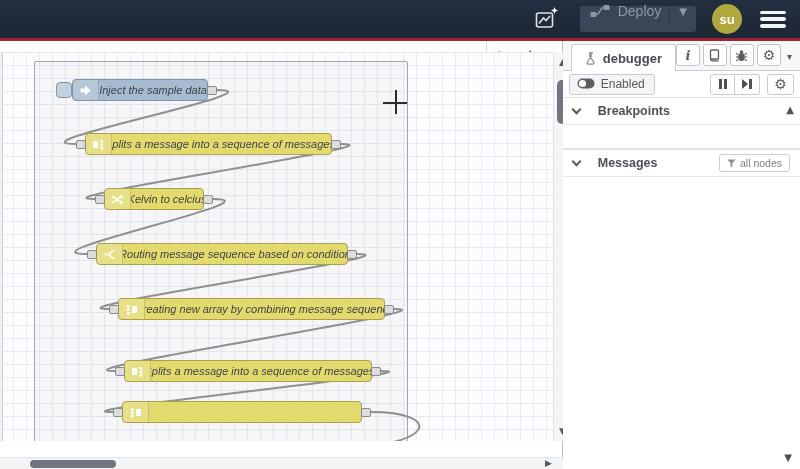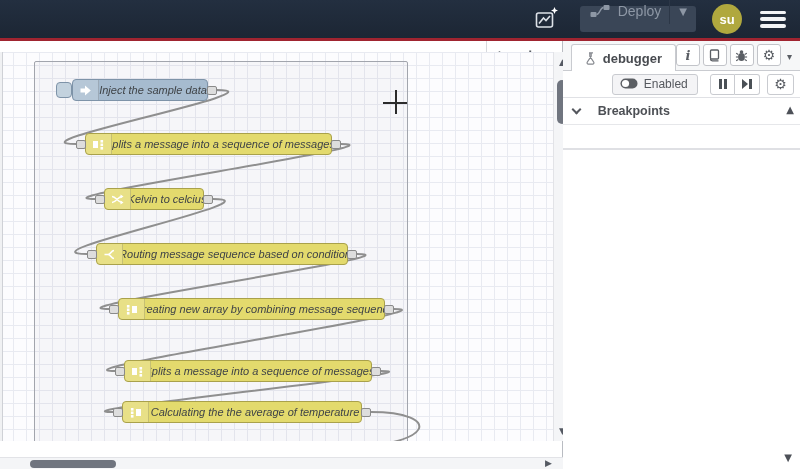--- a/index.html
+++ b/index.html
@@ -76,21 +76,21 @@
   .side-tab { display:flex; align-items:center; gap:6px; background:#fff; border:1px solid #c9cbd0;
     border-bottom:none; border-radius:3px 3px 0 0; height:27px; padding:0 13px; margin-bottom:-1px;
     font-size:13px; color:#484b50; font-weight:bold; z-index:2; }
   .tabbtns { margin-left:auto; display:flex; gap:3px; margin-bottom:4px; align-items:center; }
   .sq-btn { width:24px; height:22px; border:1px solid #c2c4c9; background:#fff; border-radius:3px;
     display:flex; align-items:center; justify-content:center; color:#5a5e64; }
   .chev { color:#5a5e64; font-size:10px; font-family:"DejaVu Sans",sans-serif; margin:0 2px 8px 6px; }
 
   .side-toolbar { height:27px; border-bottom:1px solid #e0e1e5; display:flex; align-items:center; padding:0 6px; background:#fff; }
   .enabled-btn { display:flex; align-items:center; gap:6px; border:1px solid #c9cbd0; background:#f4f4f6;
-    border-radius:3px; padding:2px 9px 3px 7px; font-size:12px; color:#55585e;margin-left:43px; }
+    border-radius:3px; padding:2px 9px 3px 7px; font-size:12px; color:#55585e; }
   .ctl-group { margin-left:auto; display:flex; }
   .ctl-btn { width:25px; height:21px; border:1px solid #c9cbd0; background:#fff;
     display:flex; align-items:center; justify-content:center; gap:2px; }
   .ctl-btn:first-child { border-radius:3px 0 0 3px; }
   .ctl-btn:last-child { border-radius:0 3px 3px 0; border-left:none; }
   .gear-btn { width:27px; height:21px; margin-left:7px; border:1px solid #c9cbd0; background:#fff; border-radius:3px;
     display:flex; align-items:center; justify-content:center; color:#5a5e64; }
   .pbar { width:3px; height:10px; background:#4a5056; }
   .stepico { display:flex; align-items:center; }
   .stepico .tri { width:0; height:0; border-left:6px solid #4a5056; border-top:5px solid transparent; border-bottom:5px solid transparent; }
@@ -237,21 +237,20 @@
             </div>
             <div class="node t-yellow" style="left: 122px; top: 349px; width: 240px;">
               <div class="iconbox">
                 <svg width="13" height="13" viewBox="0 0 13 13">
                   <rect x="1.9" y="2" width="2.6" height="2.6" fill="#fff"></rect>
                   <rect x="1.9" y="5.5" width="2.6" height="2.6" fill="#fff"></rect>
                   <rect x="1.9" y="9" width="2.6" height="2.6" fill="#fff"></rect>
                   <rect x="7" y="3" width="5" height="7" fill="#fff"></rect>
                 </svg>
               </div>
-              <span class="nlabel">Calculating the the average of temperature</span>
               <div class="port in"></div>
               <div class="port out"></div>
             </div>
           </div>
         <div class="crosshair" id="crosshair" style="left: 383px; top: 38px;"></div>
 
         <div class="vscroll">
           <span class="arr" style="top:5px">▲</span>
           <div class="vthumb" style="top:28px;height:44px"></div>
           <span class="arr" style="bottom:5px">▼</span>
@@ -328,18 +327,28 @@
           </div>
       </div>
 
       <div class="section-header">
         <span class="sec-chev"></span>
         <span>Breakpoints</span>
         <span class="side-arrow" style="right:6px;top:6px">▲</span>
       </div>
       <div class="section-body body-bp"></div>
 
+      <div class="section-header">
+        <span class="sec-chev"></span>
+        <span>Messages</span>
+        <div class="allnodes-btn">
+          <svg width="9" height="9" viewBox="0 0 10 10">
+            <path d="M0.5 0.5h9L6 4.5v3.5L4 9.5V4.5z" fill="#8a8d93"></path>
+          </svg>
+          <span>all nodes</span>
+        </div>
+      </div>
       <div class="section-body body-msg"></div>
 
       <span class="side-arrow" style="right:8px;bottom:6px">▼</span>
     </div>
   </div>
 </div>
 
 </body></html>

